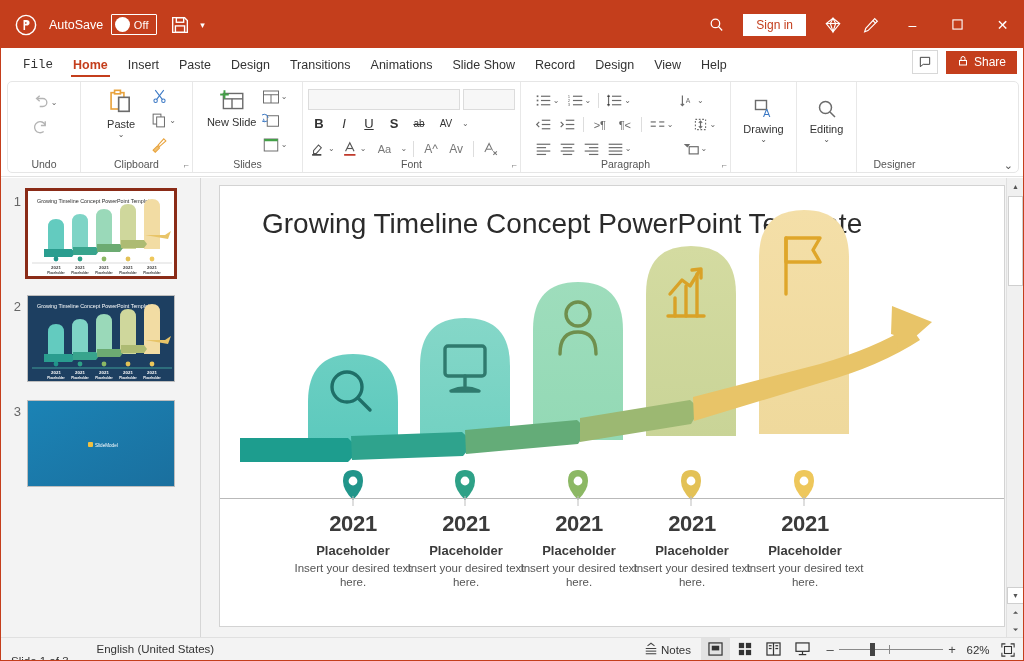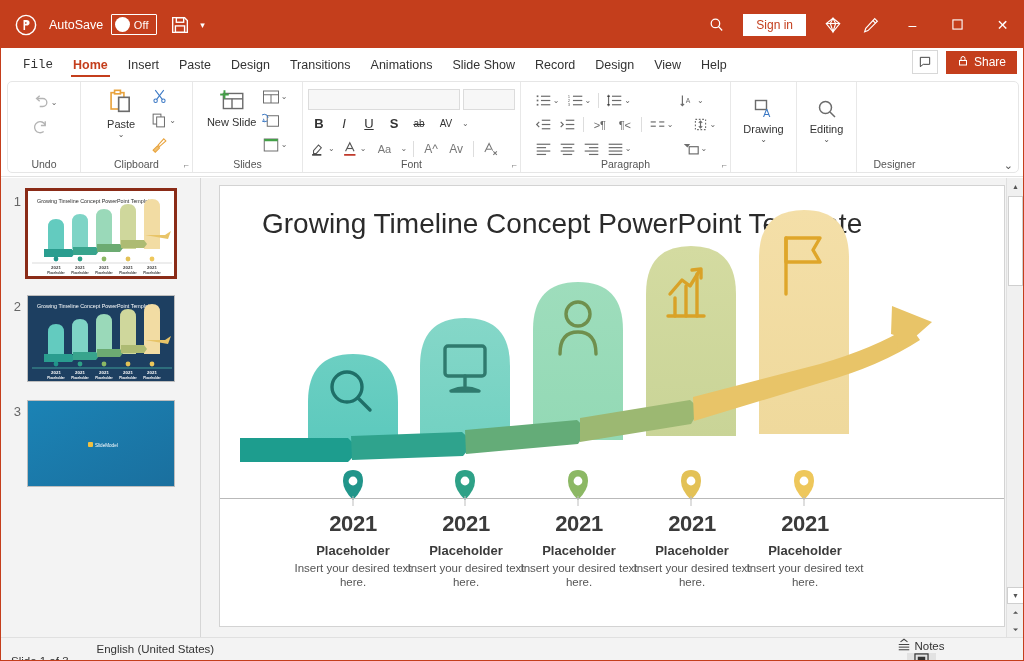--- a/index.html
+++ b/index.html
@@ -253,21 +253,21 @@
     width: 1024px; height: 23px;
     background: #f3f3f3;
     border-top: 1px solid #e0e0e0;
     display: flex; align-items: center;
     font-size: 11.5px; color: #333;
   }
   .sb-slide { margin-left: 10px; white-space: nowrap; margin-top: 23px; }
   .sb-lang { margin-left: 28px; white-space: nowrap; }
   .sb-right {
     position: absolute; right: 0; top: 0; height: 23px;
-    display: flex; align-items: center; flex-direction: column;
+    display: flex; align-items: center;
   }
   .sb-notes {
     display: flex; align-items: center; gap: 3px;
     padding: 0 10px; height: 23px; font-size: 11.5px;
   }
   .viewbtn {
     width: 29px; height: 23px;
     display: flex; align-items: center; justify-content: center;
   }
   .viewbtn.active { background: #e2e2e2; }

